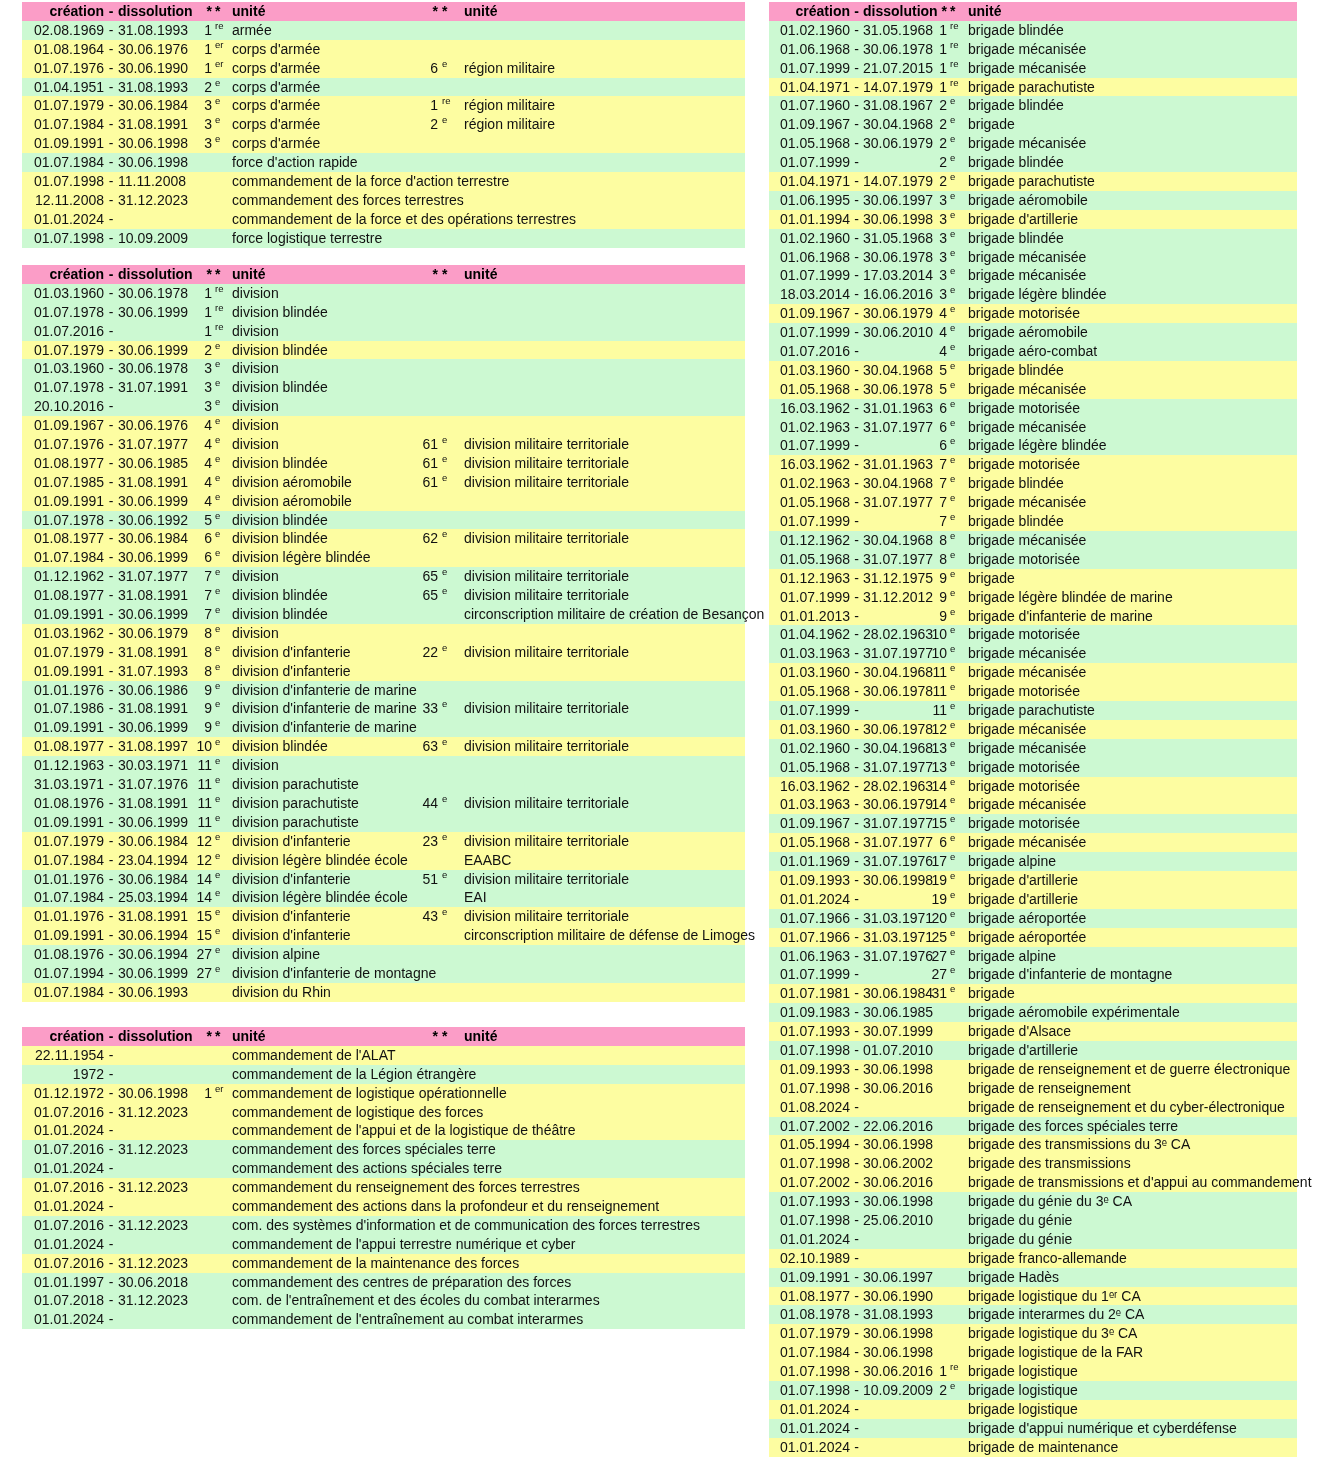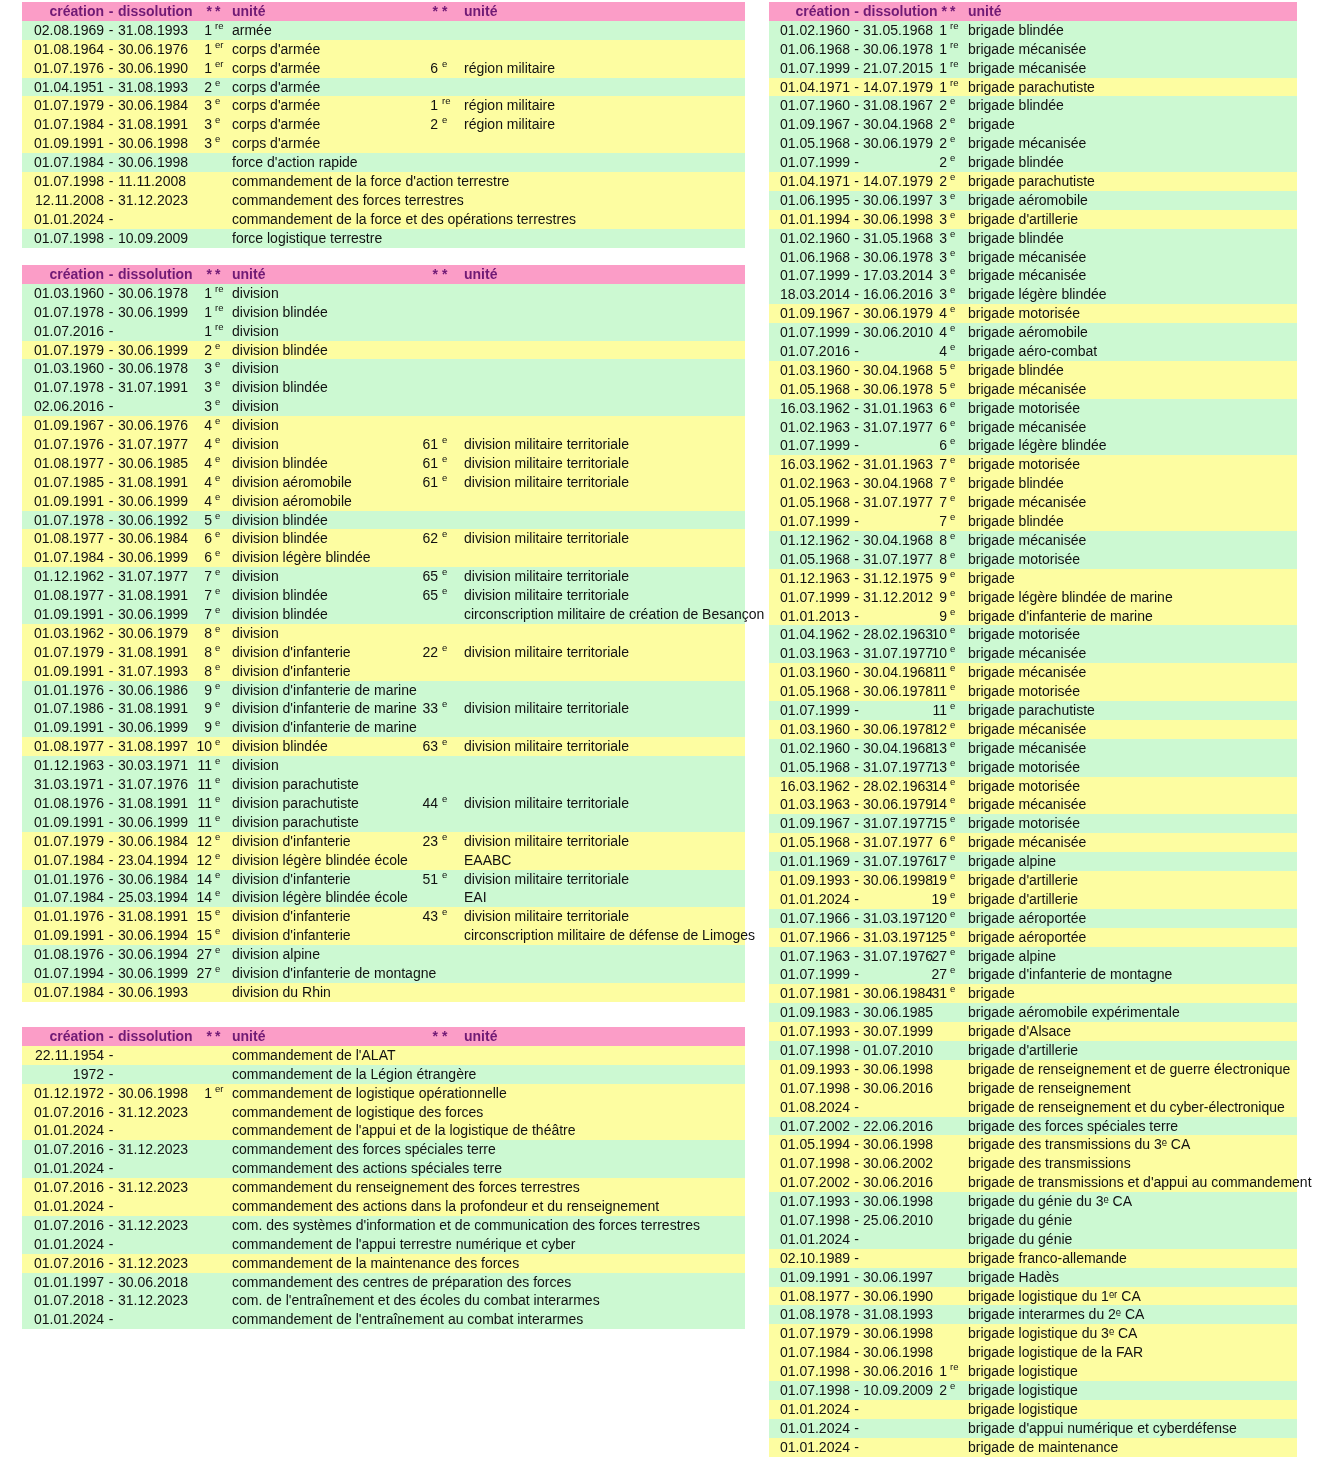--- a/index.html
+++ b/index.html
@@ -6,21 +6,21 @@
   body{position:relative;width:1323px;height:1479px;background:#ffffff;
        font-family:"Liberation Sans","DejaVu Sans",sans-serif;font-size:14px;color:#111111;}
   .tbl{position:absolute;}
   #t1{left:22px;top:2px;width:723px;}
   #t2{left:22px;top:265px;width:723px;}
   #t3{left:22px;top:1027px;width:723px;}
   #t4{left:769px;top:2px;width:528px;}
   .row{display:flex;height:18.9px;line-height:18.9px;white-space:nowrap;}
   .row.g{background:#ccf9d2;}
   .row.y{background:#fdfda1;}
-  .row.h{background:#fb9dc7;color:#701a75;font-weight:bold;}
+  .row.h{background:#fb9dc7;color:#000000;font-weight:bold;}
   .cell{flex:0 0 auto;}
   .s1,.s2{font-size:9.5px;position:relative;top:-4px;}
   .row.h .s1,.row.h .s2{font-size:14px;top:0;}
   
   .lt .c1{width:82px;text-align:right;}
   .lt .dash{width:14px;text-align:center;}
   .lt .c2{width:77px;}
   .lt .n1{width:17px;text-align:right;}
   .lt .s1{width:15px;padding-left:3px;}
   .lt .u1{width:187px;padding-left:2px;}
@@ -255,21 +255,21 @@
       <span class="cell dash">-</span>
       <span class="cell c2">31.07.1991</span>
       <span class="cell n1">3</span>
       <span class="cell s1">e</span>
       <span class="cell u1">division blindée</span>
       <span class="cell n2"></span>
       <span class="cell s2"></span>
       <span class="cell u2"></span>
     </div>
     <div class="row g">
-      <span class="cell c1">02.06.2016</span>
+      <span class="cell c1">20.10.2016</span>
       <span class="cell dash">-</span>
       <span class="cell c2"></span>
       <span class="cell n1">3</span>
       <span class="cell s1">e</span>
       <span class="cell u1">division</span>
       <span class="cell n2"></span>
       <span class="cell s2"></span>
       <span class="cell u2"></span>
     </div>
     <div class="row y">
@@ -1187,21 +1187,21 @@
     </div>
     <div class="row y">
       <span class="cell c1">01.07.1966</span>
       <span class="cell dash">-</span>
       <span class="cell c2">31.03.1971</span>
       <span class="cell n1">25</span>
       <span class="cell s1">e</span>
       <span class="cell u1">brigade aéroportée</span>
     </div>
     <div class="row g">
-      <span class="cell c1">01.07.1963</span>
+      <span class="cell c1">01.06.1963</span>
       <span class="cell dash">-</span>
       <span class="cell c2">31.07.1976</span>
       <span class="cell n1">27</span>
       <span class="cell s1">e</span>
       <span class="cell u1">brigade alpine</span>
     </div>
     <div class="row g">
       <span class="cell c1">01.07.1999</span>
       <span class="cell dash">-</span>
       <span class="cell c2"></span>

